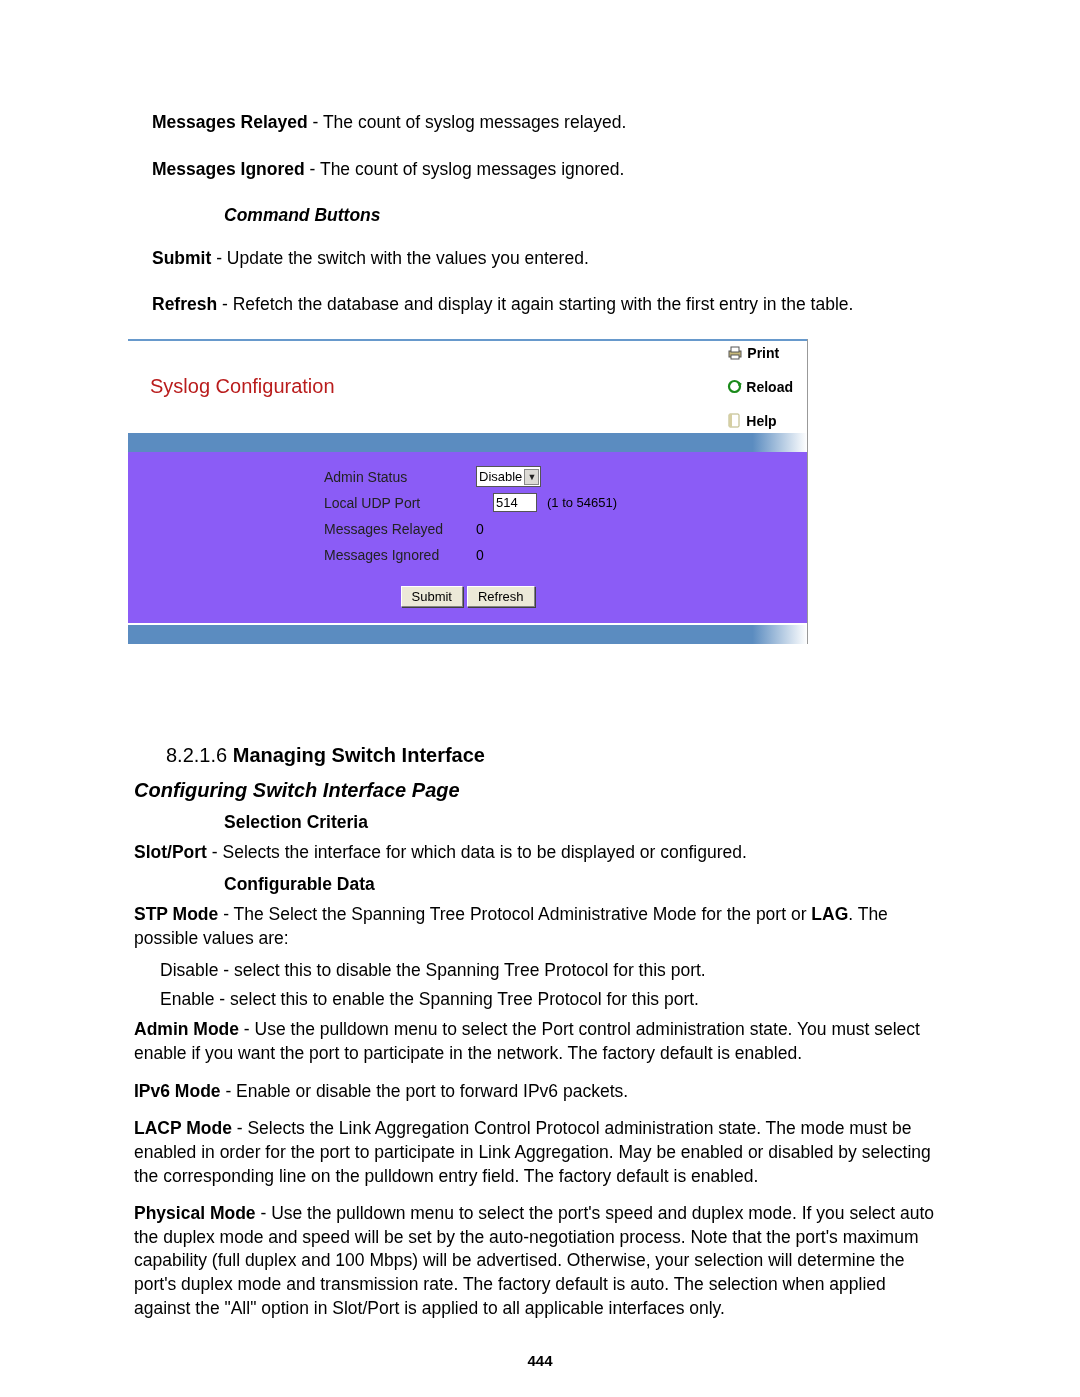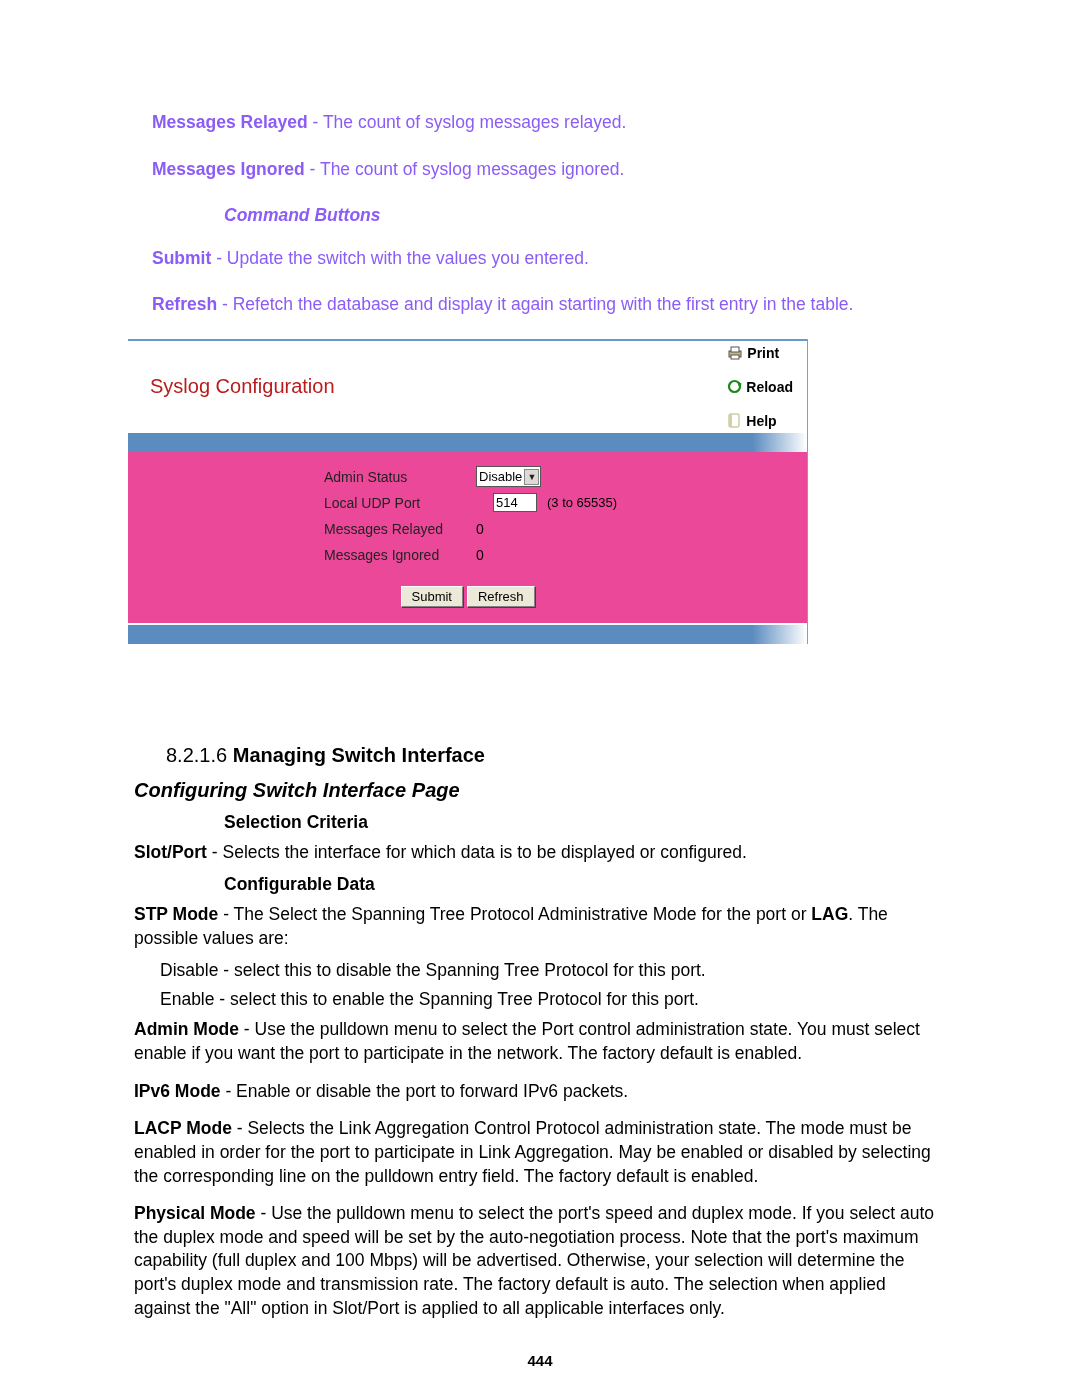--- a/index.html
+++ b/index.html
@@ -11,21 +11,21 @@
     width: 1080px;
     min-height: 1397px;
     margin: 0 auto;
     padding: 110px 134px 20px 134px;
     box-sizing: border-box;
     position: relative;
   }
   .body-text {
     font-size: 17.5px;
     line-height: 1.4;
-    color: #8b5cf6;
+    color: #000000;
   }
   .para {
     margin: 0 18px 22px 18px;
   }
   .indent-title {
     margin: 0 0 18px 90px;
     font-weight: bold;
     font-size: 17.5px;
     font-style: italic;
   }
@@ -64,21 +64,21 @@
     align-items: center;
     gap: 4px;
     cursor: default;
   }
 
   .bar-blue {
     height: 19px;
     background: linear-gradient(to right, #5b8cc0 0%, #5b8cc0 92%, #ffffff 100%);
   }
   .shot-body {
-    background: #ec4899;
+    background: #8b5cf6;
     padding: 12px 0 10px 0;
     font-family: Tahoma, Arial, sans-serif;
     font-size: 14px;
   }
   .form-row {
     display: flex;
     align-items: center;
     height: 26px;
     padding-left: 196px;
   }
@@ -246,21 +246,21 @@
       <div class="form-row">
         <span class="flabel">Admin Status</span>
         <span class="dropdown">
           <span class="dd-val">Disable</span>
           <span class="dd-arrow">▼</span>
         </span>
       </div>
       <div class="form-row">
         <span class="flabel">Local UDP Port</span>
         <span class="tinput">514</span>
-        <span class="range-note">(3 to 65535)</span>
+        <span class="range-note">(1 to 54651)</span>
       </div>
       <div class="form-row">
         <span class="flabel">Messages Relayed</span>
         <span>0</span>
       </div>
       <div class="form-row">
         <span class="flabel">Messages Ignored</span>
         <span>0</span>
       </div>
 

